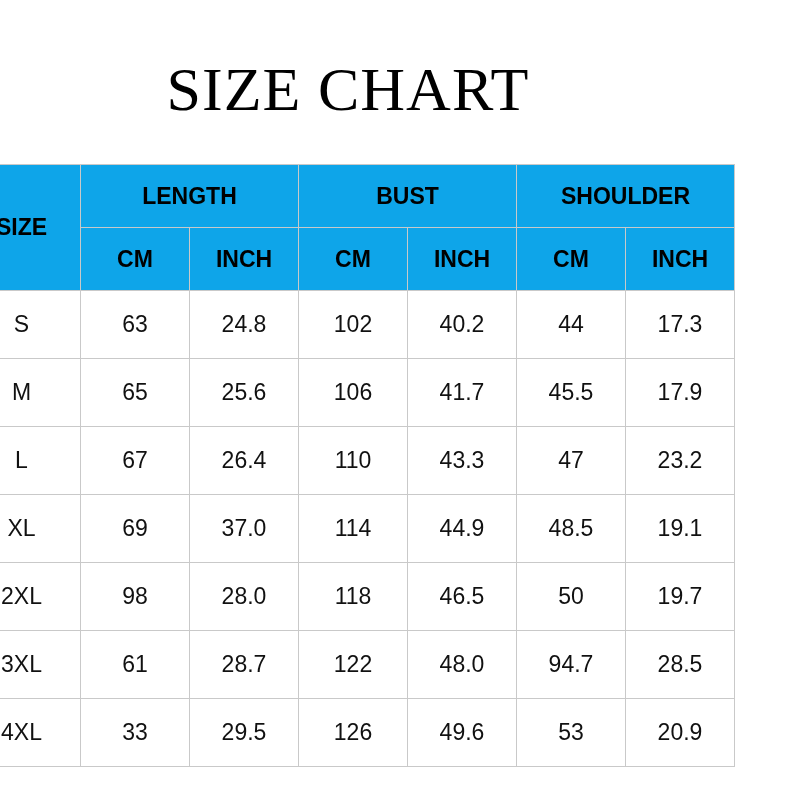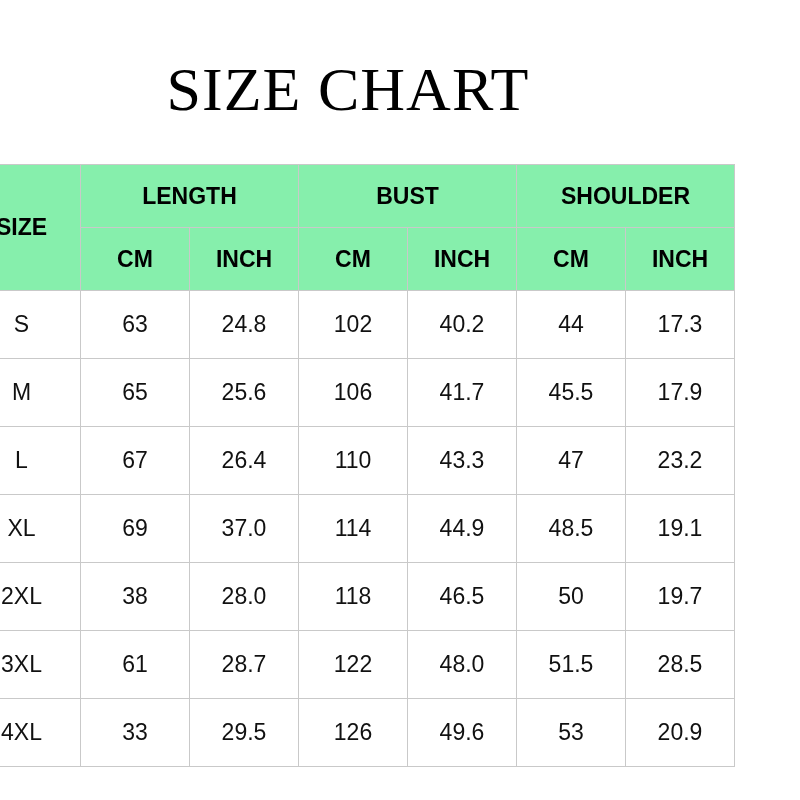--- a/index.html
+++ b/index.html
@@ -46,21 +46,21 @@
   table.size-chart td {
     border: 1px solid #c9c9c9;
     text-align: center;
     vertical-align: middle;
     font-size: 23px;
     font-weight: 400;
     color: #111111;
     padding: 0;
   }
   table.size-chart thead th {
-    background: #86efac;
+    background: #0ea5e9;
     font-weight: bold;
     font-size: 23px;
     color: #000000;
   }
   .th-group {
     height: 62px;
   }
   .th-unit {
     height: 62px;
   }
@@ -141,34 +141,34 @@
           <td>XL</td>
           <td>69</td>
           <td>37.0</td>
           <td>114</td>
           <td>44.9</td>
           <td>48.5</td>
           <td>19.1</td>
         </tr>
         <tr>
           <td>2XL</td>
-          <td>38</td>
+          <td>98</td>
           <td>28.0</td>
           <td>118</td>
           <td>46.5</td>
           <td>50</td>
           <td>19.7</td>
         </tr>
         <tr>
           <td>3XL</td>
           <td>61</td>
           <td>28.7</td>
           <td>122</td>
           <td>48.0</td>
-          <td>51.5</td>
+          <td>94.7</td>
           <td>28.5</td>
         </tr>
         <tr>
           <td>4XL</td>
           <td>33</td>
           <td>29.5</td>
           <td>126</td>
           <td>49.6</td>
           <td>53</td>
           <td>20.9</td>

